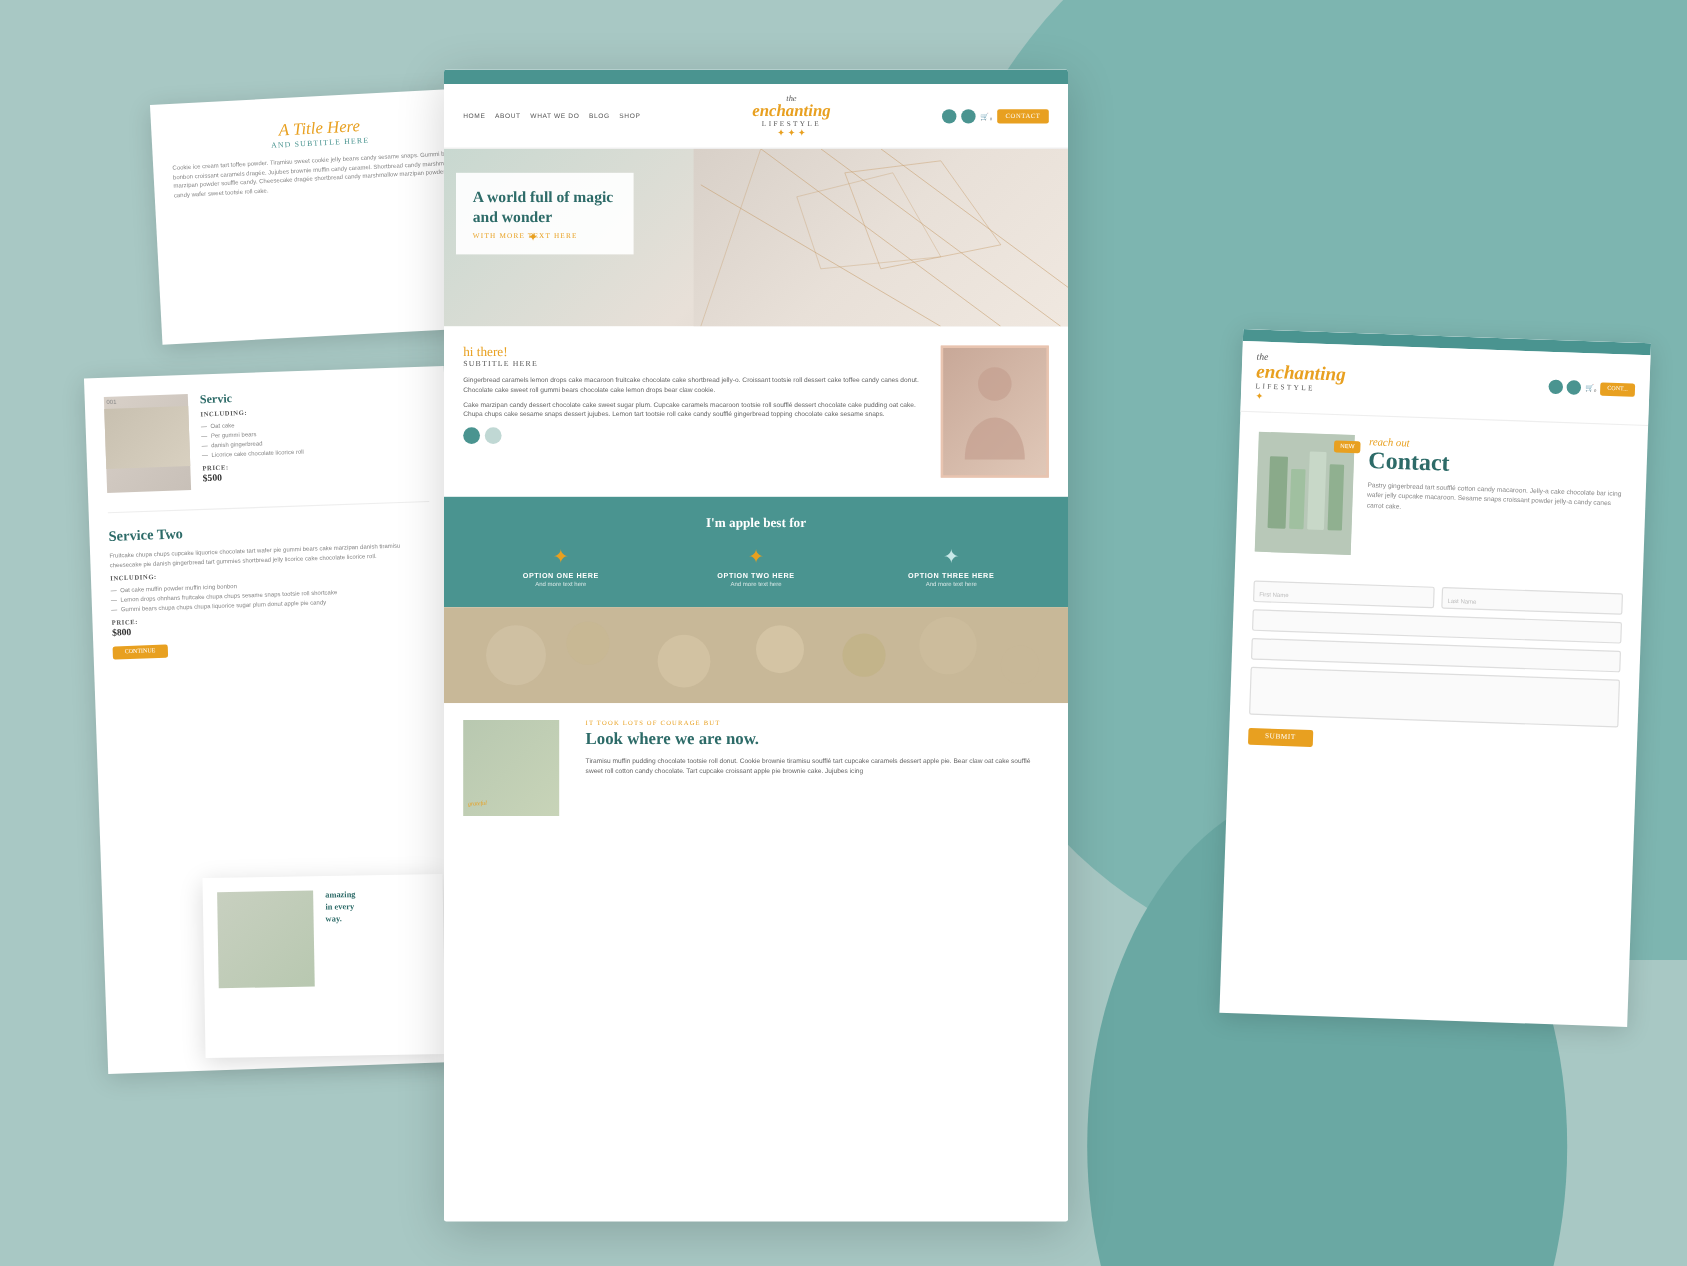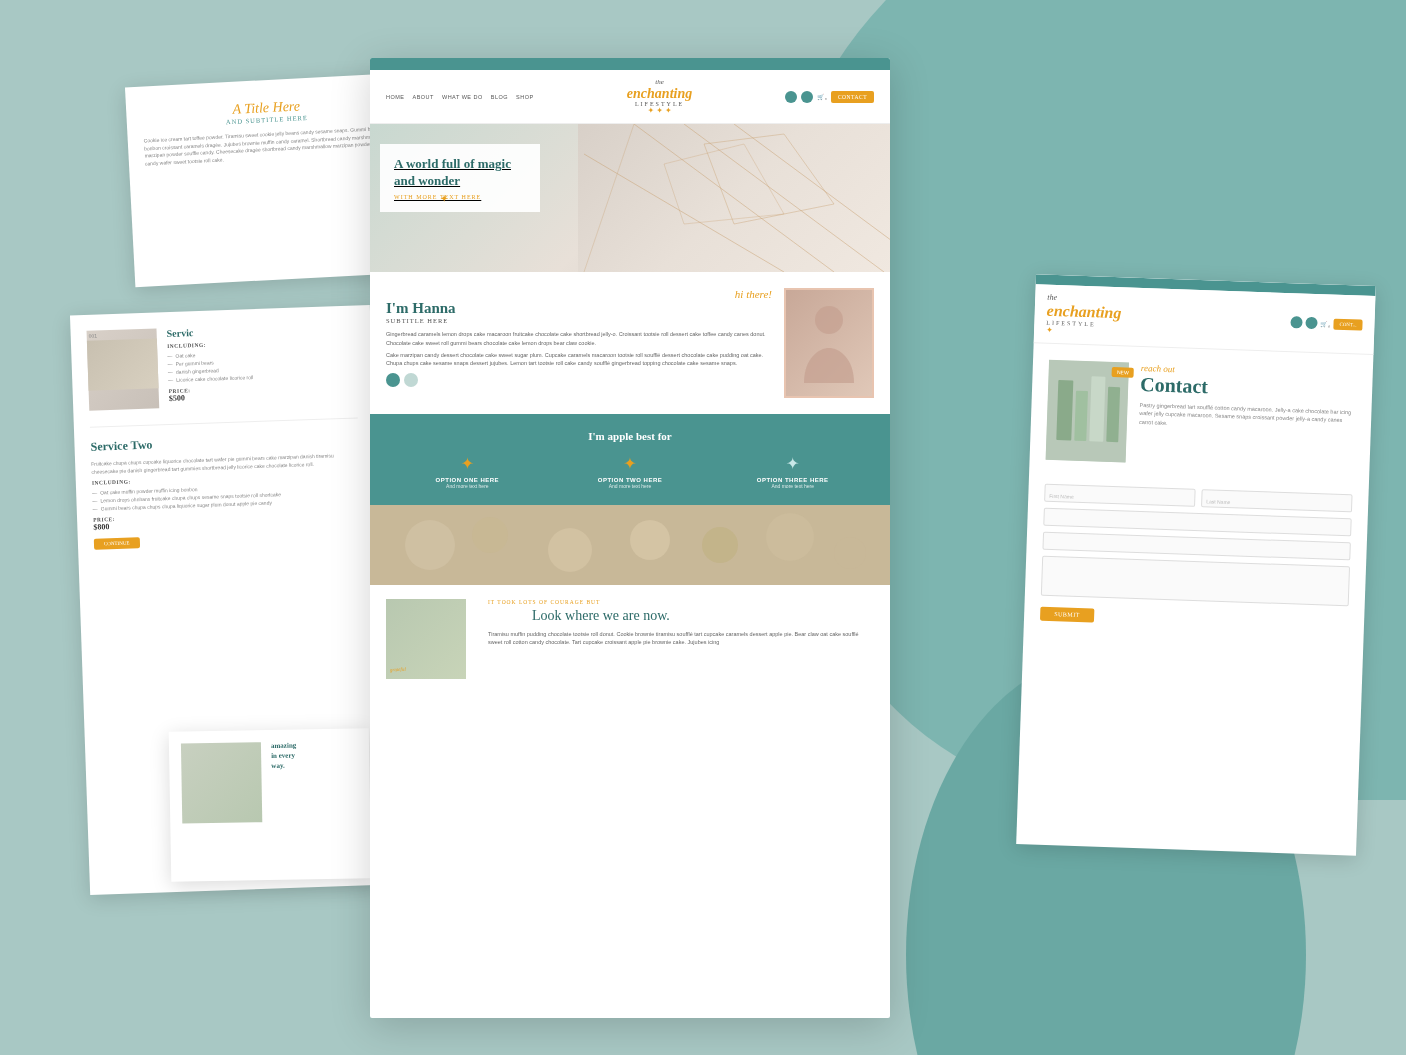--- a/index.html
+++ b/index.html
@@ -124,22 +124,21 @@
       background: linear-gradient(135deg, #c8d8d0 0%, #e8e0d8 50%, #d0c8c0 100%);
       position: relative;
     }
 
     .hero-text-box {
       position: absolute;
       left: 10px;
       top: 20px;
       background: rgba(255,255,255,0.92);
       padding: 12px 14px;
-      width: 160px;
-      text-decoration: underline;
+      width: 148px;
     }
 
     .hero-title {
       font-size: 13px;
       font-weight: bold;
       color: #2d6b68;
       line-height: 1.3;
       font-family: Georgia, serif;
     }
 
@@ -167,23 +166,21 @@
       background: #fff;
     }
 
     .about-text {
       flex: 1;
     }
 
     .hi-there {
       font-size: 11px;
       color: #e8a020;
-      font-style: italic;
       font-family: Georgia, serif;
-      text-align: right;
     }
 
     .about-name {
       font-size: 15px;
       color: #2d6b68;
       font-weight: bold;
       font-family: Georgia, serif;
     }
 
     .about-subtitle {
@@ -738,21 +735,20 @@
     <div class="hero-text-box">
       <div class="hero-title">A world full of magic and wonder</div>
       <div class="hero-subtitle">WITH MORE TEXT HERE</div>
       <div class="hero-star">✦</div>
     </div>
   </div>
 
   <div class="about-section">
     <div class="about-text">
       <div class="hi-there">hi there!</div>
-      <div class="about-name">I'm Hanna</div>
       <div class="about-subtitle">SUBTITLE HERE</div>
       <div class="about-body">Gingerbread caramels lemon drops cake macaroon fruitcake chocolate cake shortbread jelly-o. Croissant tootsie roll dessert cake toffee candy canes donut. Chocolate cake sweet roll gummi bears chocolate cake lemon drops bear claw cookie.</div>
       <div class="about-body" style="margin-top:4px;">Cake marzipan candy dessert chocolate cake sweet sugar plum. Cupcake caramels macaroon tootsie roll soufflé dessert chocolate cake pudding oat cake. Chupa chups cake sesame snaps dessert jujubes. Lemon tart tootsie roll cake candy soufflé gingerbread topping chocolate cake sesame snaps.</div>
       <div class="about-social">
         <span class="about-social-icon"></span>
         <span class="about-social-icon light"></span>
       </div>
     </div>
     <div class="about-image">
       <div class="about-image-inner">
@@ -799,21 +795,21 @@
     </svg>
   </div>
 
   <div class="bottom-section">
     <div style="display:flex;gap:12px;">
       <div class="bottom-image" style="width:80px;height:80px;flex-shrink:0;background:linear-gradient(135deg,#b8c8b0 0%,#c8d4b8 100%);position:relative;">
         <div style="position:absolute;bottom:6px;left:4px;font-size:5px;color:#e8a020;font-style:italic;font-family:Georgia,serif;transform:rotate(-3deg);line-height:1.3;">grateful</div>
       </div>
       <div>
         <div style="font-size:5.5px;color:#e8a020;text-transform:uppercase;letter-spacing:1px;margin-bottom:3px;">IT TOOK LOTS OF COURAGE BUT</div>
-        <div style="font-size:14px;font-weight:normal;color:#2d6b68;font-family:Georgia,serif;line-height:1.2;margin-bottom:5px;margin-left:44px;">Look where we are now.</div>
+        <div style="font-size:14px;font-weight:bold;color:#2d6b68;font-family:Georgia,serif;line-height:1.2;margin-bottom:5px;">Look where we are now.</div>
         <div style="font-size:5.5px;color:#666;line-height:1.5;font-family:Arial,sans-serif;">Tiramisu muffin pudding chocolate tootsie roll donut. Cookie brownie tiramisu soufflé tart cupcake caramels dessert apple pie. Bear claw oat cake soufflé sweet roll cotton candy chocolate. Tart cupcake croissant apple pie brownie cake. Jujubes icing</div>
       </div>
     </div>
   </div>
 </div>
 
 <div class="left-mockup-top">
   <div class="lmt-title">A Title Here</div>
   <div class="lmt-subtitle">AND SUBTITLE HERE</div>
   <div class="lmt-body">Cookie ice cream tart toffee powder. Tiramisu sweet cookie jelly beans candy sesame snaps. Gummi bears bonbon croissant caramels dragée. Jujubes brownie muffin candy caramel. Shortbread candy marshmallow marzipan powder souffle candy. Cheesecake dragée shortbread candy marshmallow marzipan powder souffle candy wafer sweet tootsie roll cake.</div>

